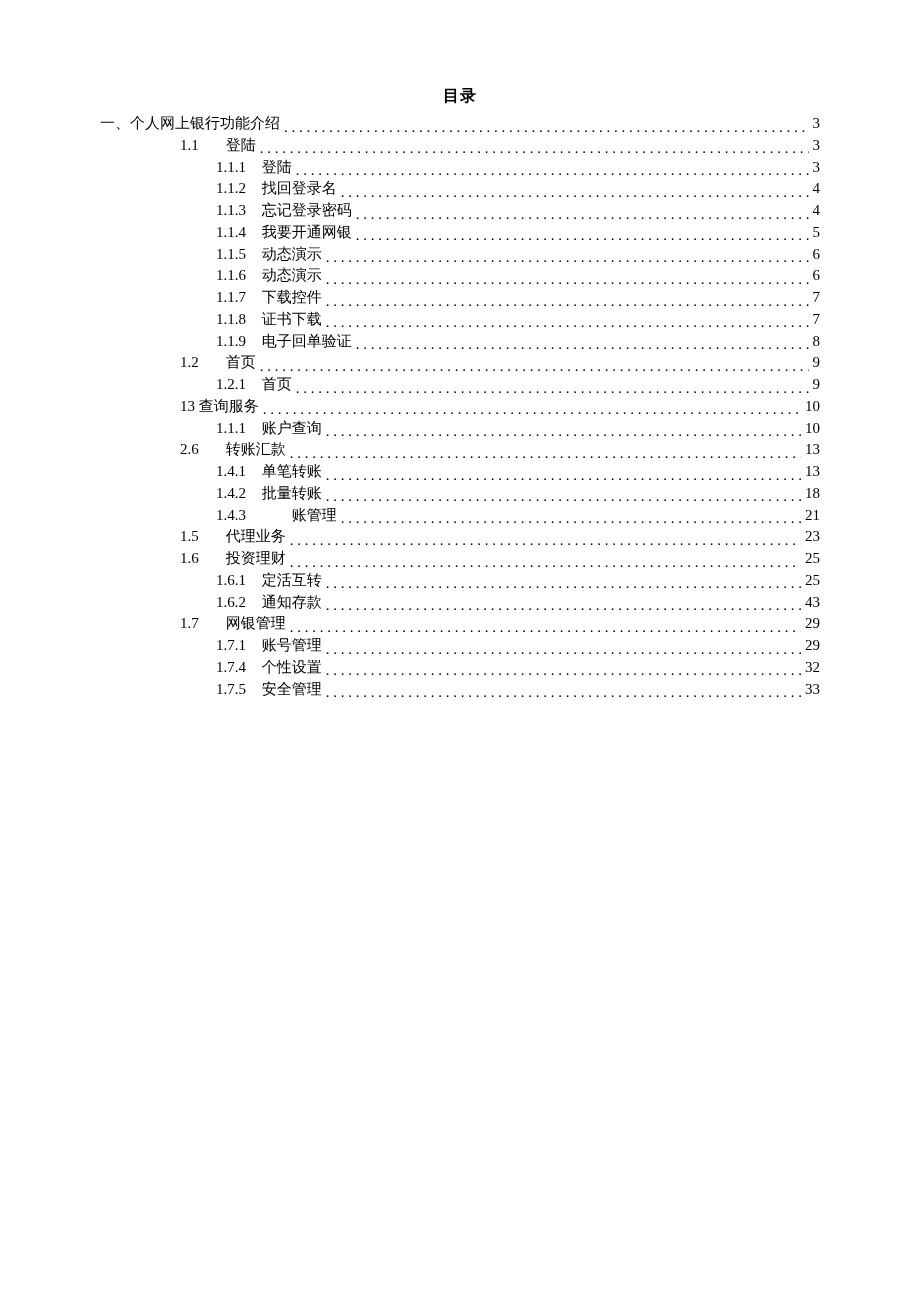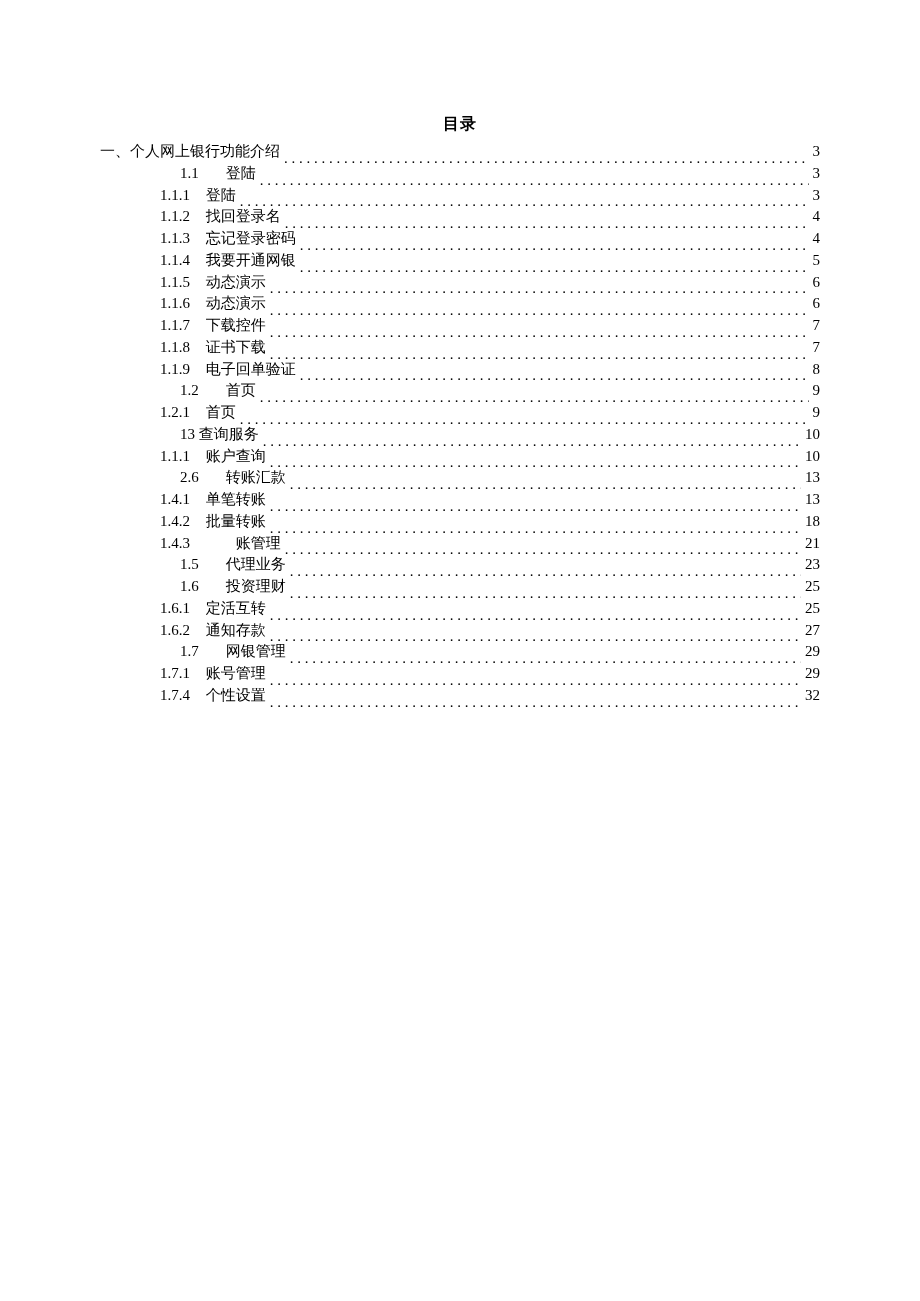--- a/index.html
+++ b/index.html
@@ -5,33 +5,33 @@
   html,body{margin:0;padding:0}
   body{
     background:#fff;
     width:920px;
     font-family:"Songti SC","SimSun","宋体",serif;
     font-size:15px;
     color:#000;
     line-height:1.45;
   }
   .page{
-    padding:112px 100px 0 100px;
+    padding:84px 100px 0 100px;
   }
   .toc-title{
     text-align:center;
     font-size:16px;
     margin:0 0 6px 0;
     letter-spacing:1px;
   }
   .toc{
   }
   .toc-row{
     display:flex;
-    align-items:flex-end;
+    align-items:center;
     white-space:nowrap;
   }
   .toc-row .label{
     flex:0 0 auto;
   }
   .toc-row .leader{
     flex:1 1 auto;
     overflow:hidden;
     position:relative;
     margin:0 4px;
@@ -43,21 +43,21 @@
     left:0;
     top:0;
     letter-spacing:0;
     color:#000;
   }
   .toc-row .page-num{
     flex:0 0 auto;
   }
   .lvl1{margin-left:0}
   .lvl2{margin-left:80px}
-  .lvl3{margin-left:60px}
+  .lvl3{margin-left:116px}
   .num-gap{
     display:inline-block;
     min-width:2.8em;
   }
 </style>
 </head>
 <body>
 
 <div class="page">
   <h2 class="toc-title">目录</h2>
@@ -168,31 +168,36 @@
         <span class="page-num">25</span>
       </div>
       <div class="toc-row lvl3">
         <span class="label"><span class="num-gap">1.6.1</span> <span>定活互转</span></span>
         <span class="leader"></span>
         <span class="page-num">25</span>
       </div>
       <div class="toc-row lvl3">
         <span class="label"><span class="num-gap">1.6.2</span> <span>通知存款</span></span>
         <span class="leader"></span>
-        <span class="page-num">27</span>
+        <span class="page-num">43</span>
       </div>
       <div class="toc-row lvl2">
         <span class="label"><span class="num-gap">1.7</span> <span>网银管理</span></span>
         <span class="leader"></span>
         <span class="page-num">29</span>
       </div>
       <div class="toc-row lvl3">
         <span class="label"><span class="num-gap">1.7.1</span> <span>账号管理</span></span>
         <span class="leader"></span>
         <span class="page-num">29</span>
       </div>
       <div class="toc-row lvl3">
         <span class="label"><span class="num-gap">1.7.4</span> <span>个性设置</span></span>
         <span class="leader"></span>
         <span class="page-num">32</span>
+      </div>
+      <div class="toc-row lvl3">
+        <span class="label"><span class="num-gap">1.7.5</span> <span>安全管理</span></span>
+        <span class="leader"></span>
+        <span class="page-num">33</span>
       </div>
     </div>
 </div>
 
 </body></html>

